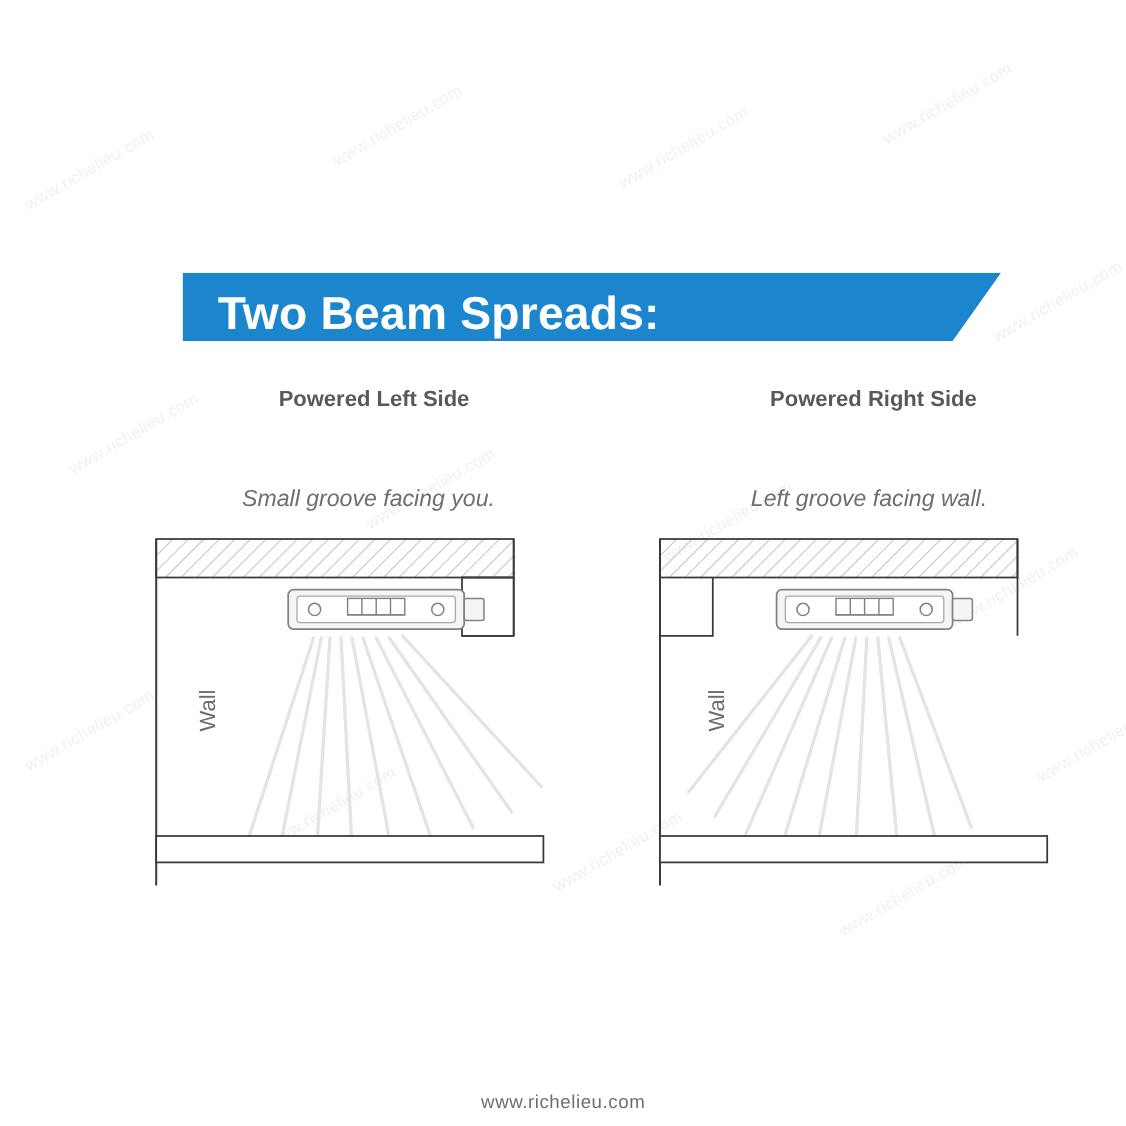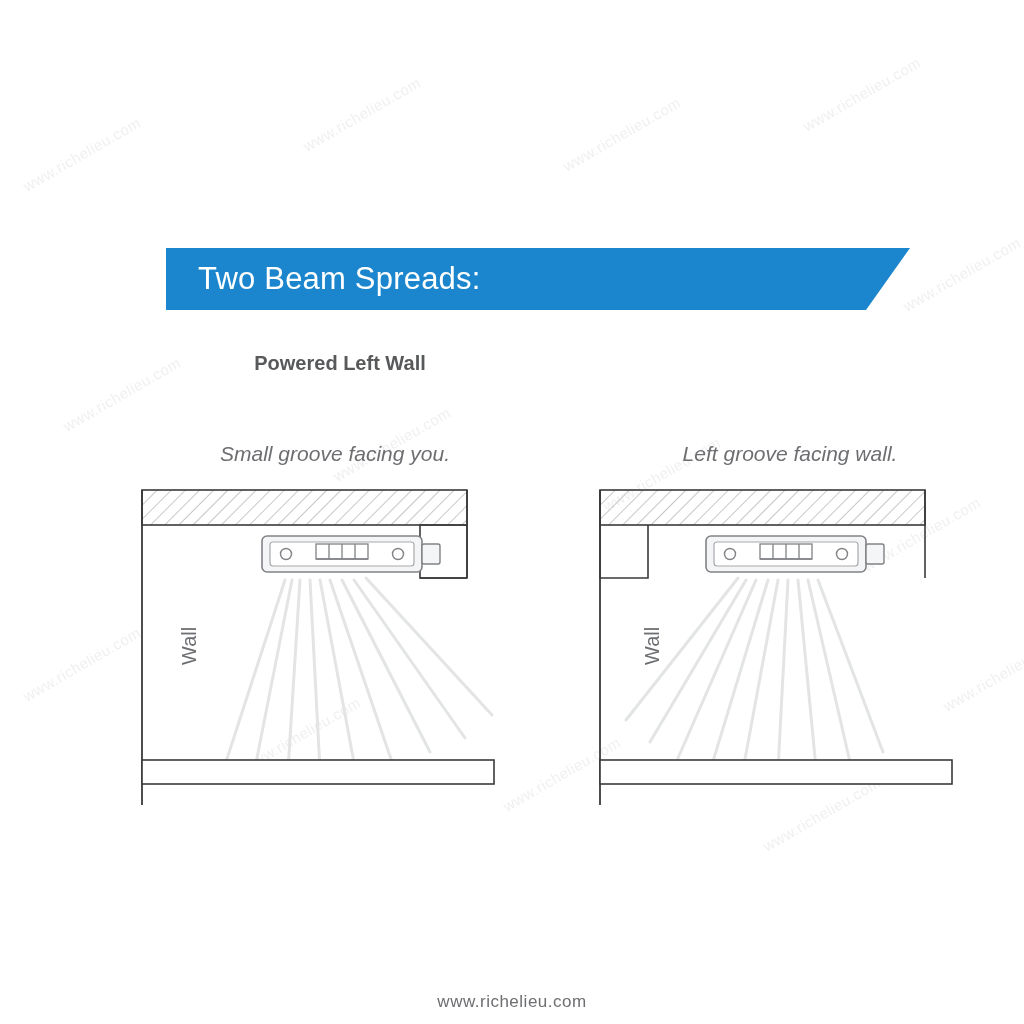--- a/index.html
+++ b/index.html
@@ -44,22 +44,22 @@
   }
   .banner-shape {
     position: absolute;
     inset: 0;
   }
   .banner-title {
     position: absolute;
     left: 32px;
     top: 13px;
     color: #ffffff;
-    font-size: 31px;
-    font-weight: normal;
+    font-size: 42px;
+    font-weight: bold;
     letter-spacing: 0.2px;
     font-family: "Liberation Sans", sans-serif;
   }
 
   
   .col-head {
     position: absolute;
     top: 352px;
     color: #58595b;
     font-size: 20px;
@@ -137,21 +137,22 @@
       <div class="wm" style="left: 940px; top: 700px; color: rgb(240, 240, 240);">www.richelieu.com</div>
     </div>
 
   <div class="banner">
     <svg class="banner-shape" viewBox="0 0 744 62" preserveAspectRatio="none">
       <polygon points="0,0 744,0 700,62 0,62" fill="#1b86cd"></polygon>
     </svg>
     <div class="banner-title">Two Beam Spreads:</div>
   </div>
 
-  <div class="col-head left">Powered Left Wall</div>
+  <div class="col-head left">Powered Left Side</div>
+  <div class="col-head right">Powered Right Side</div>
 
   <div class="col-sub left">Small groove facing you.</div>
   <div class="col-sub right">Left groove facing wall.</div>
 
   <svg class="fig left" width="400" height="350" viewBox="0 0 400 350">
     <defs>
       <pattern id="hatchL" width="10" height="10" patternTransform="rotate(45)" patternUnits="userSpaceOnUse">
         <line x1="0" y1="0" x2="0" y2="10" stroke="#a7a9ac" stroke-width="1.3"></line>
       </pattern>
     </defs>

